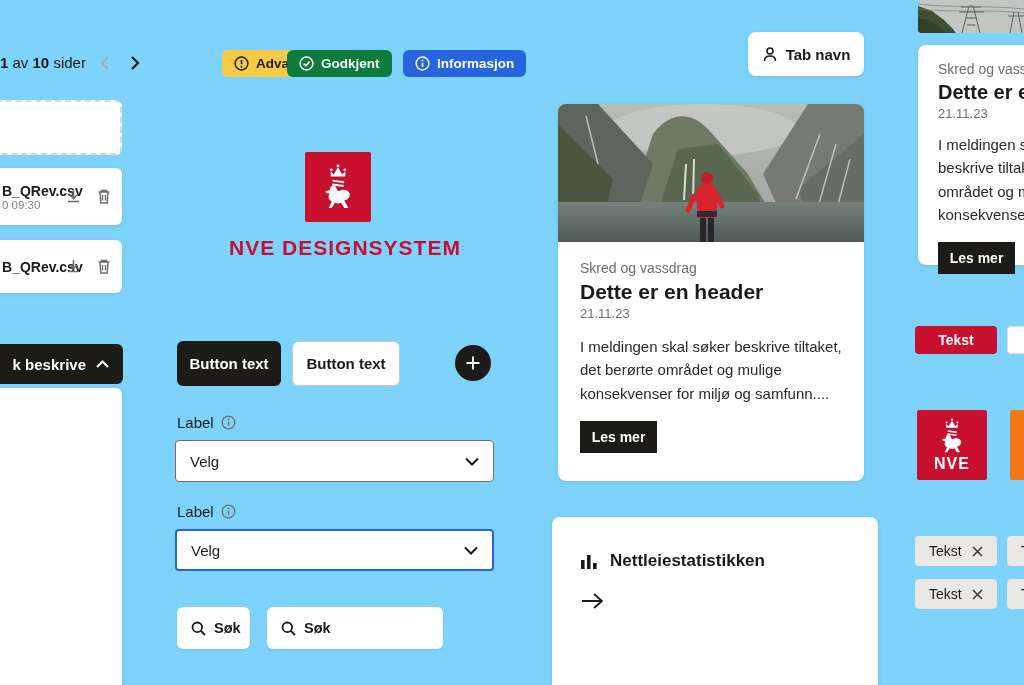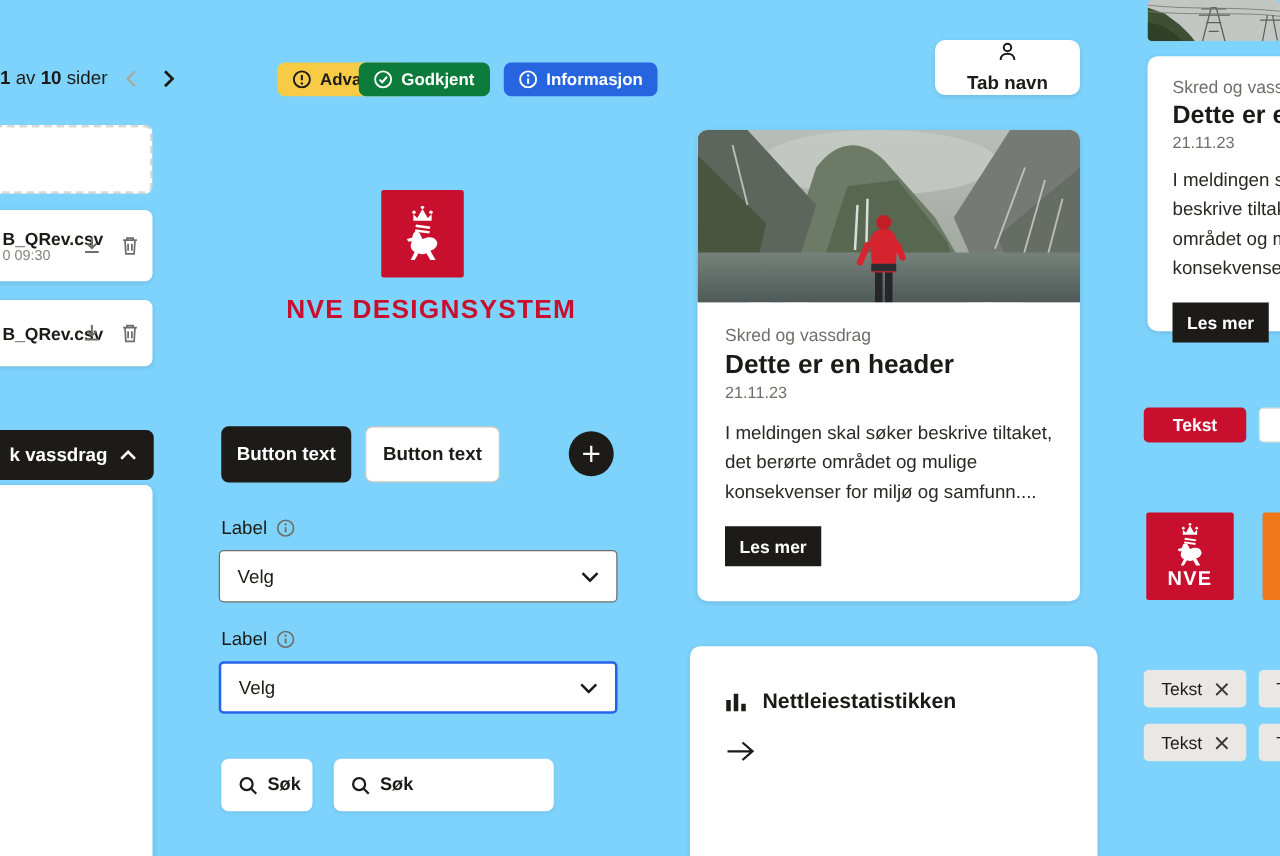--- a/index.html
+++ b/index.html
@@ -22,21 +22,21 @@
   .file-sub{font-size:11.5px;color:#85847f;white-space:nowrap;}
   .icon-btn{background:none;border:none;padding:0;cursor:pointer;color:#6e6d68;display:flex;align-items:center;}
   .dd-btn{left:-80px;top:344px;width:203px;height:40px;background:#1c1b18;color:#fff;border:none;border-radius:6px;display:flex;align-items:center;justify-content:flex-end;gap:10px;padding:0 14px;font-size:15px;font-weight:bold;font-family:inherit;cursor:pointer;box-sizing:border-box;}
   .dd-panel{left:-30px;top:388px;width:152px;height:320px;background:#fff;border-radius:6px;box-shadow:0 2px 6px rgba(0,0,0,.12);}
   
   .badge{height:27px;display:inline-flex;align-items:center;gap:7px;border-radius:6px;padding:0 12px;font-size:13.5px;font-weight:bold;}
   .badge-warning{left:177px;top:50px;background:#f7cb45;color:#1c1b18;margin-left:45px;}
   .badge-success{left:287px;top:50px;background:#0c7b3b;color:#fff;}
   .badge-info{left:403px;top:50px;background:#2765e0;color:#fff;}
   
-  .tab-card{left:748px;top:32px;width:116px;height:44px;display:flex;align-items:center;justify-content:center;gap:8px;font-size:15px;font-weight:bold;color:#1c1b18;cursor:pointer;flex-direction:column;}
+  .tab-card{left:748px;top:32px;width:116px;height:44px;display:flex;align-items:center;justify-content:center;gap:8px;font-size:15px;font-weight:bold;color:#1c1b18;cursor:pointer;}
   
   .logo-sq{left:305px;top:152px;width:66px;height:70px;background:#c8102e;border-radius:2px;display:flex;align-items:center;justify-content:center;}
   .logo-title{left:167px;top:236px;width:356px;text-align:center;font-size:21px;font-weight:bold;color:#c8102e;letter-spacing:1px;}
   
   .btn-primary{left:177px;top:341px;width:104px;height:45px;}
   .btn-secondary{left:292px;top:341px;width:108px;height:45px;background:#fff;color:#1c1b18;border:1px solid #c9c8c3;border-radius:6px;font-weight:bold;font-size:15px;font-family:inherit;cursor:pointer;}
   .btn-fab{left:455px;top:345px;width:36px;height:36px;border-radius:50%;background:#1c1b18;color:#fff;border:none;display:flex;align-items:center;justify-content:center;cursor:pointer;}
   
   .fld-label{display:flex;align-items:center;gap:7px;font-size:15px;color:#1c1b18;}
   .sel{width:319px;height:42px;background:#fff;border:1px solid #6f6e6a;border-radius:4px;display:flex;align-items:center;justify-content:space-between;padding:0 14px;font-size:15px;color:#1c1b18;box-sizing:border-box;cursor:pointer;}
@@ -122,21 +122,21 @@
         </svg>
     </button>
     <button class="icon-btn">
       <svg width="16" height="17" viewBox="0 0 16 17">
           <path d="M2.5 4 h11 M5.5 4 V2.5 h5 V4 M4 4 l.7 11 h6.6 L12 4 M6.5 7 v5.5 M9.5 7 v5.5" fill="none" stroke="currentColor" stroke-width="1.4"></path>
         </svg>
     </button>
   </div>
 
   <button class="abs dd-btn">
-    <span>k vassdrag</span>
+    <span>k beskrive</span>
     <span>
       <svg width="13" height="8" viewBox="0 0 13 8">
           <path d="M1 7 L6.5 1.5 L12 7" fill="none" stroke="#fff" stroke-width="2"></path>
         </svg>
     </span>
   </button>
   <div class="abs dd-panel"></div>
 
   <span class="abs badge badge-warning">
     <span>

